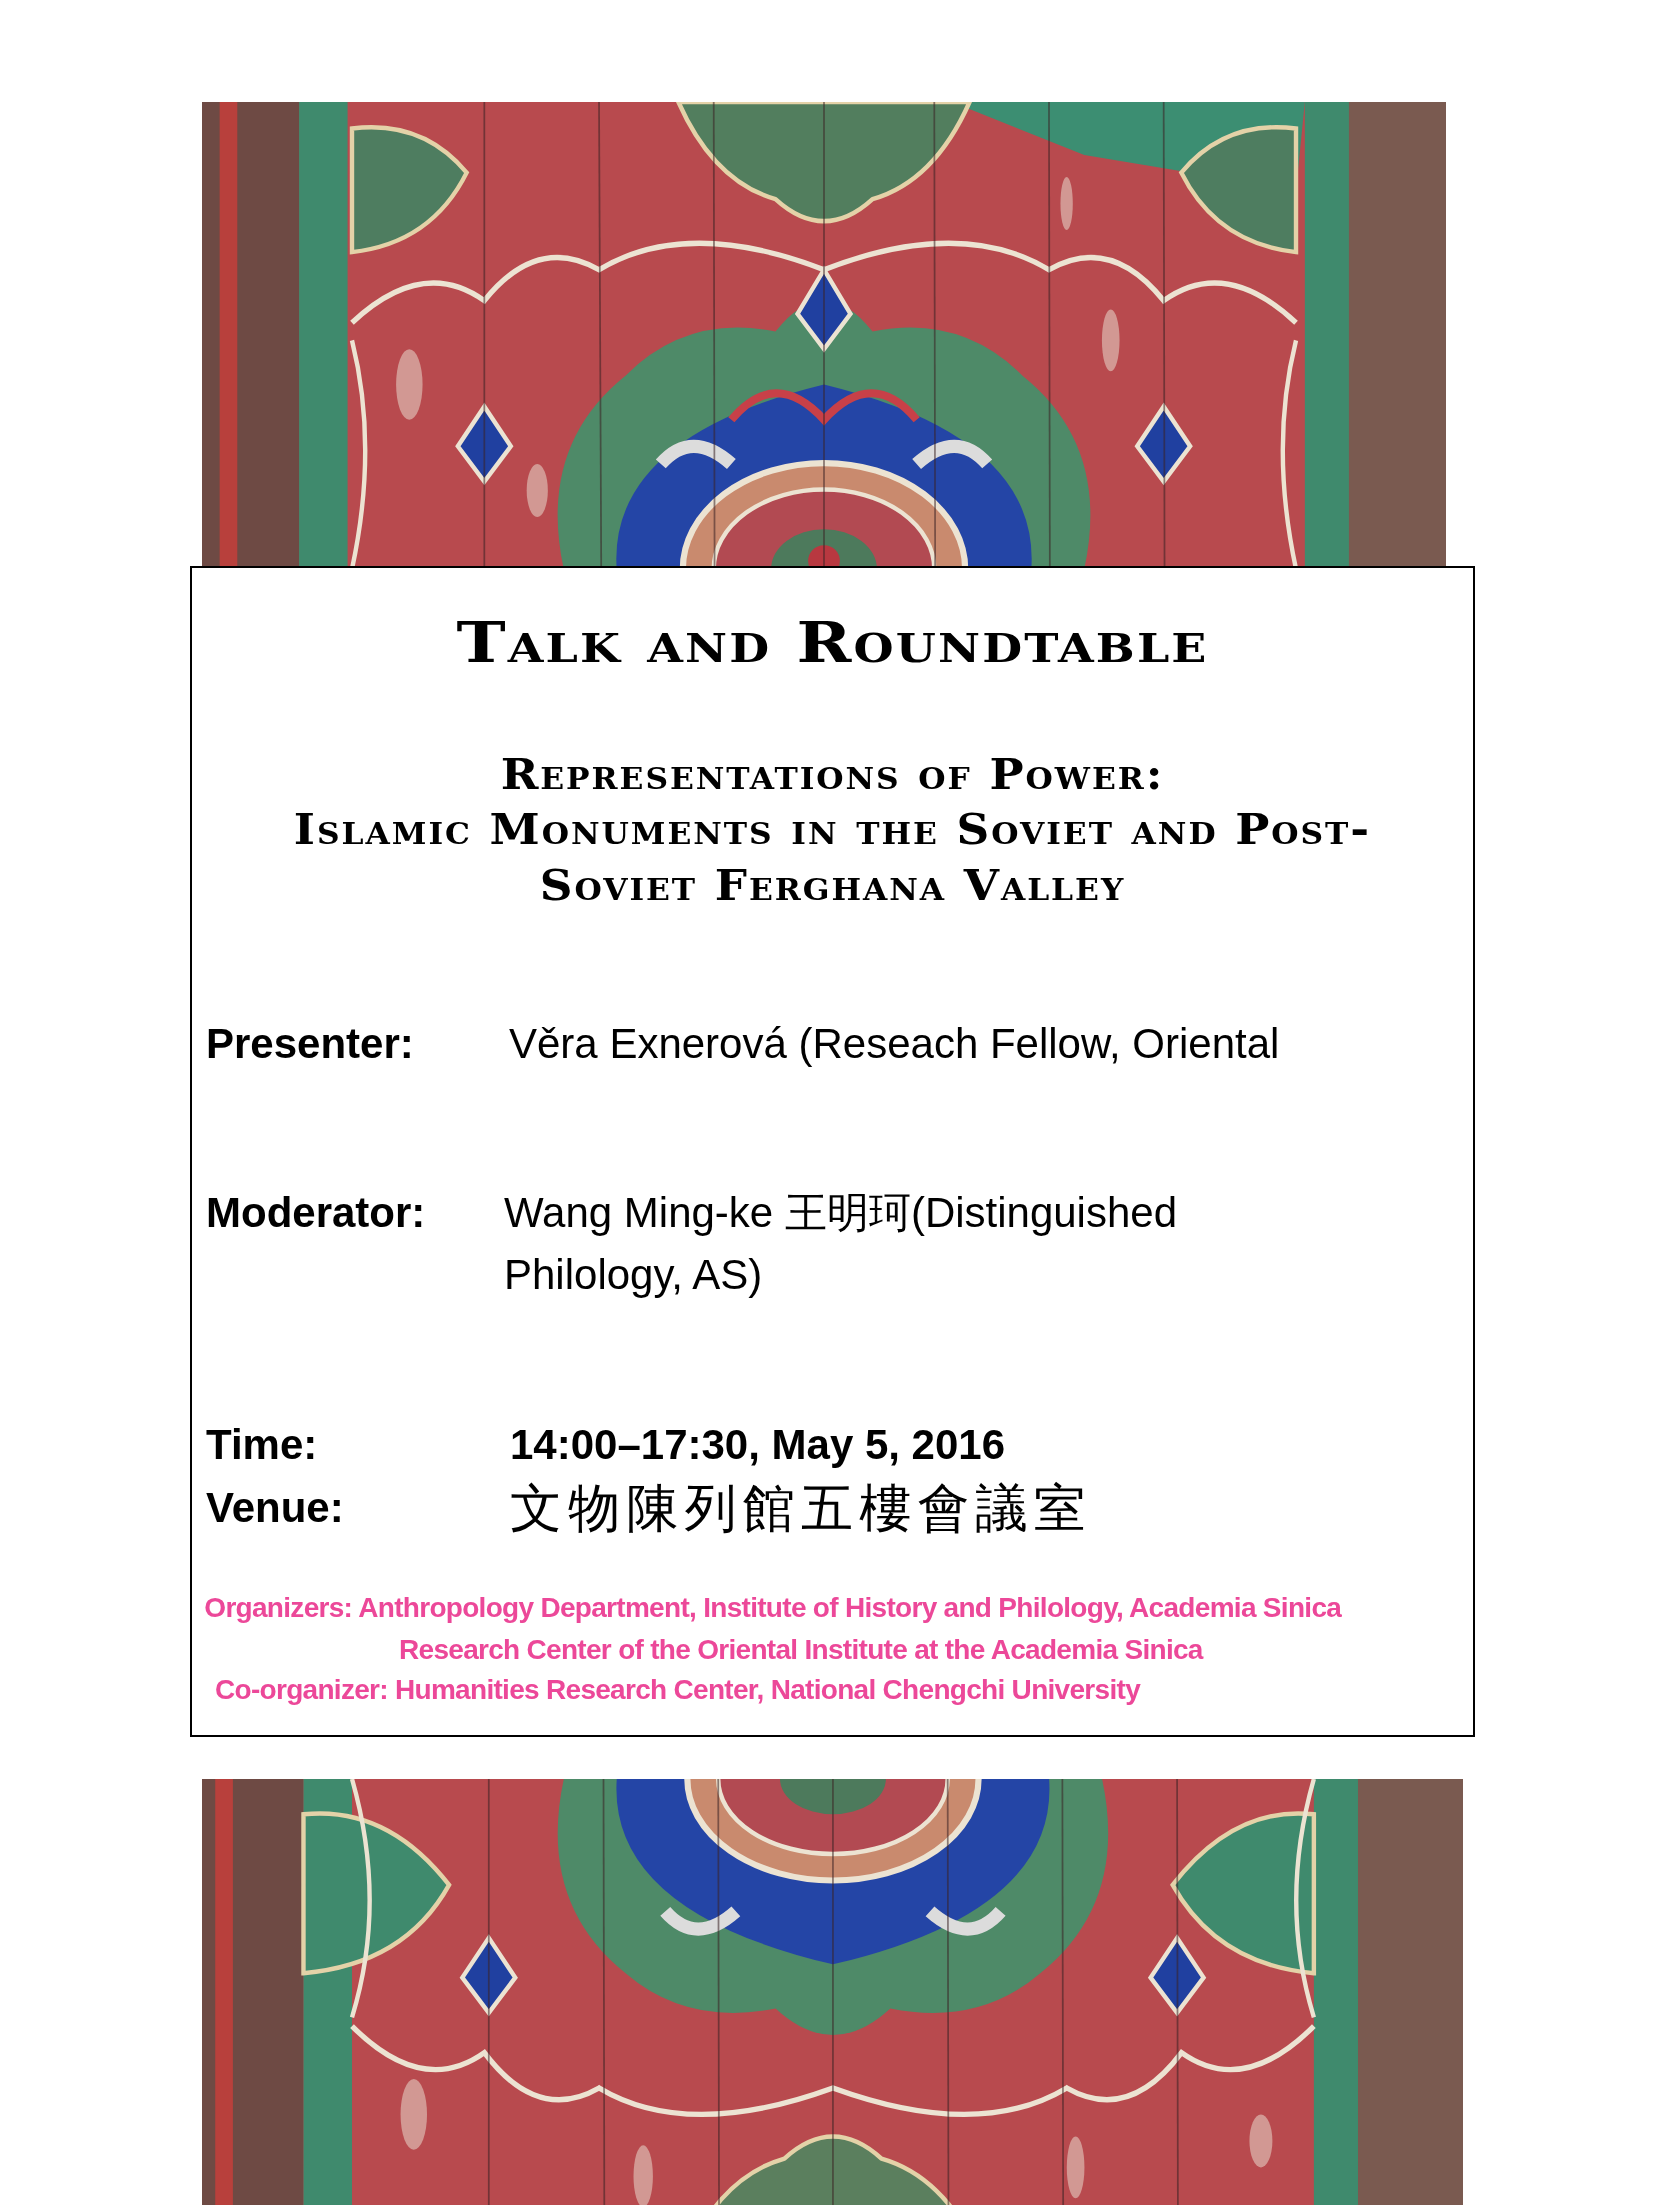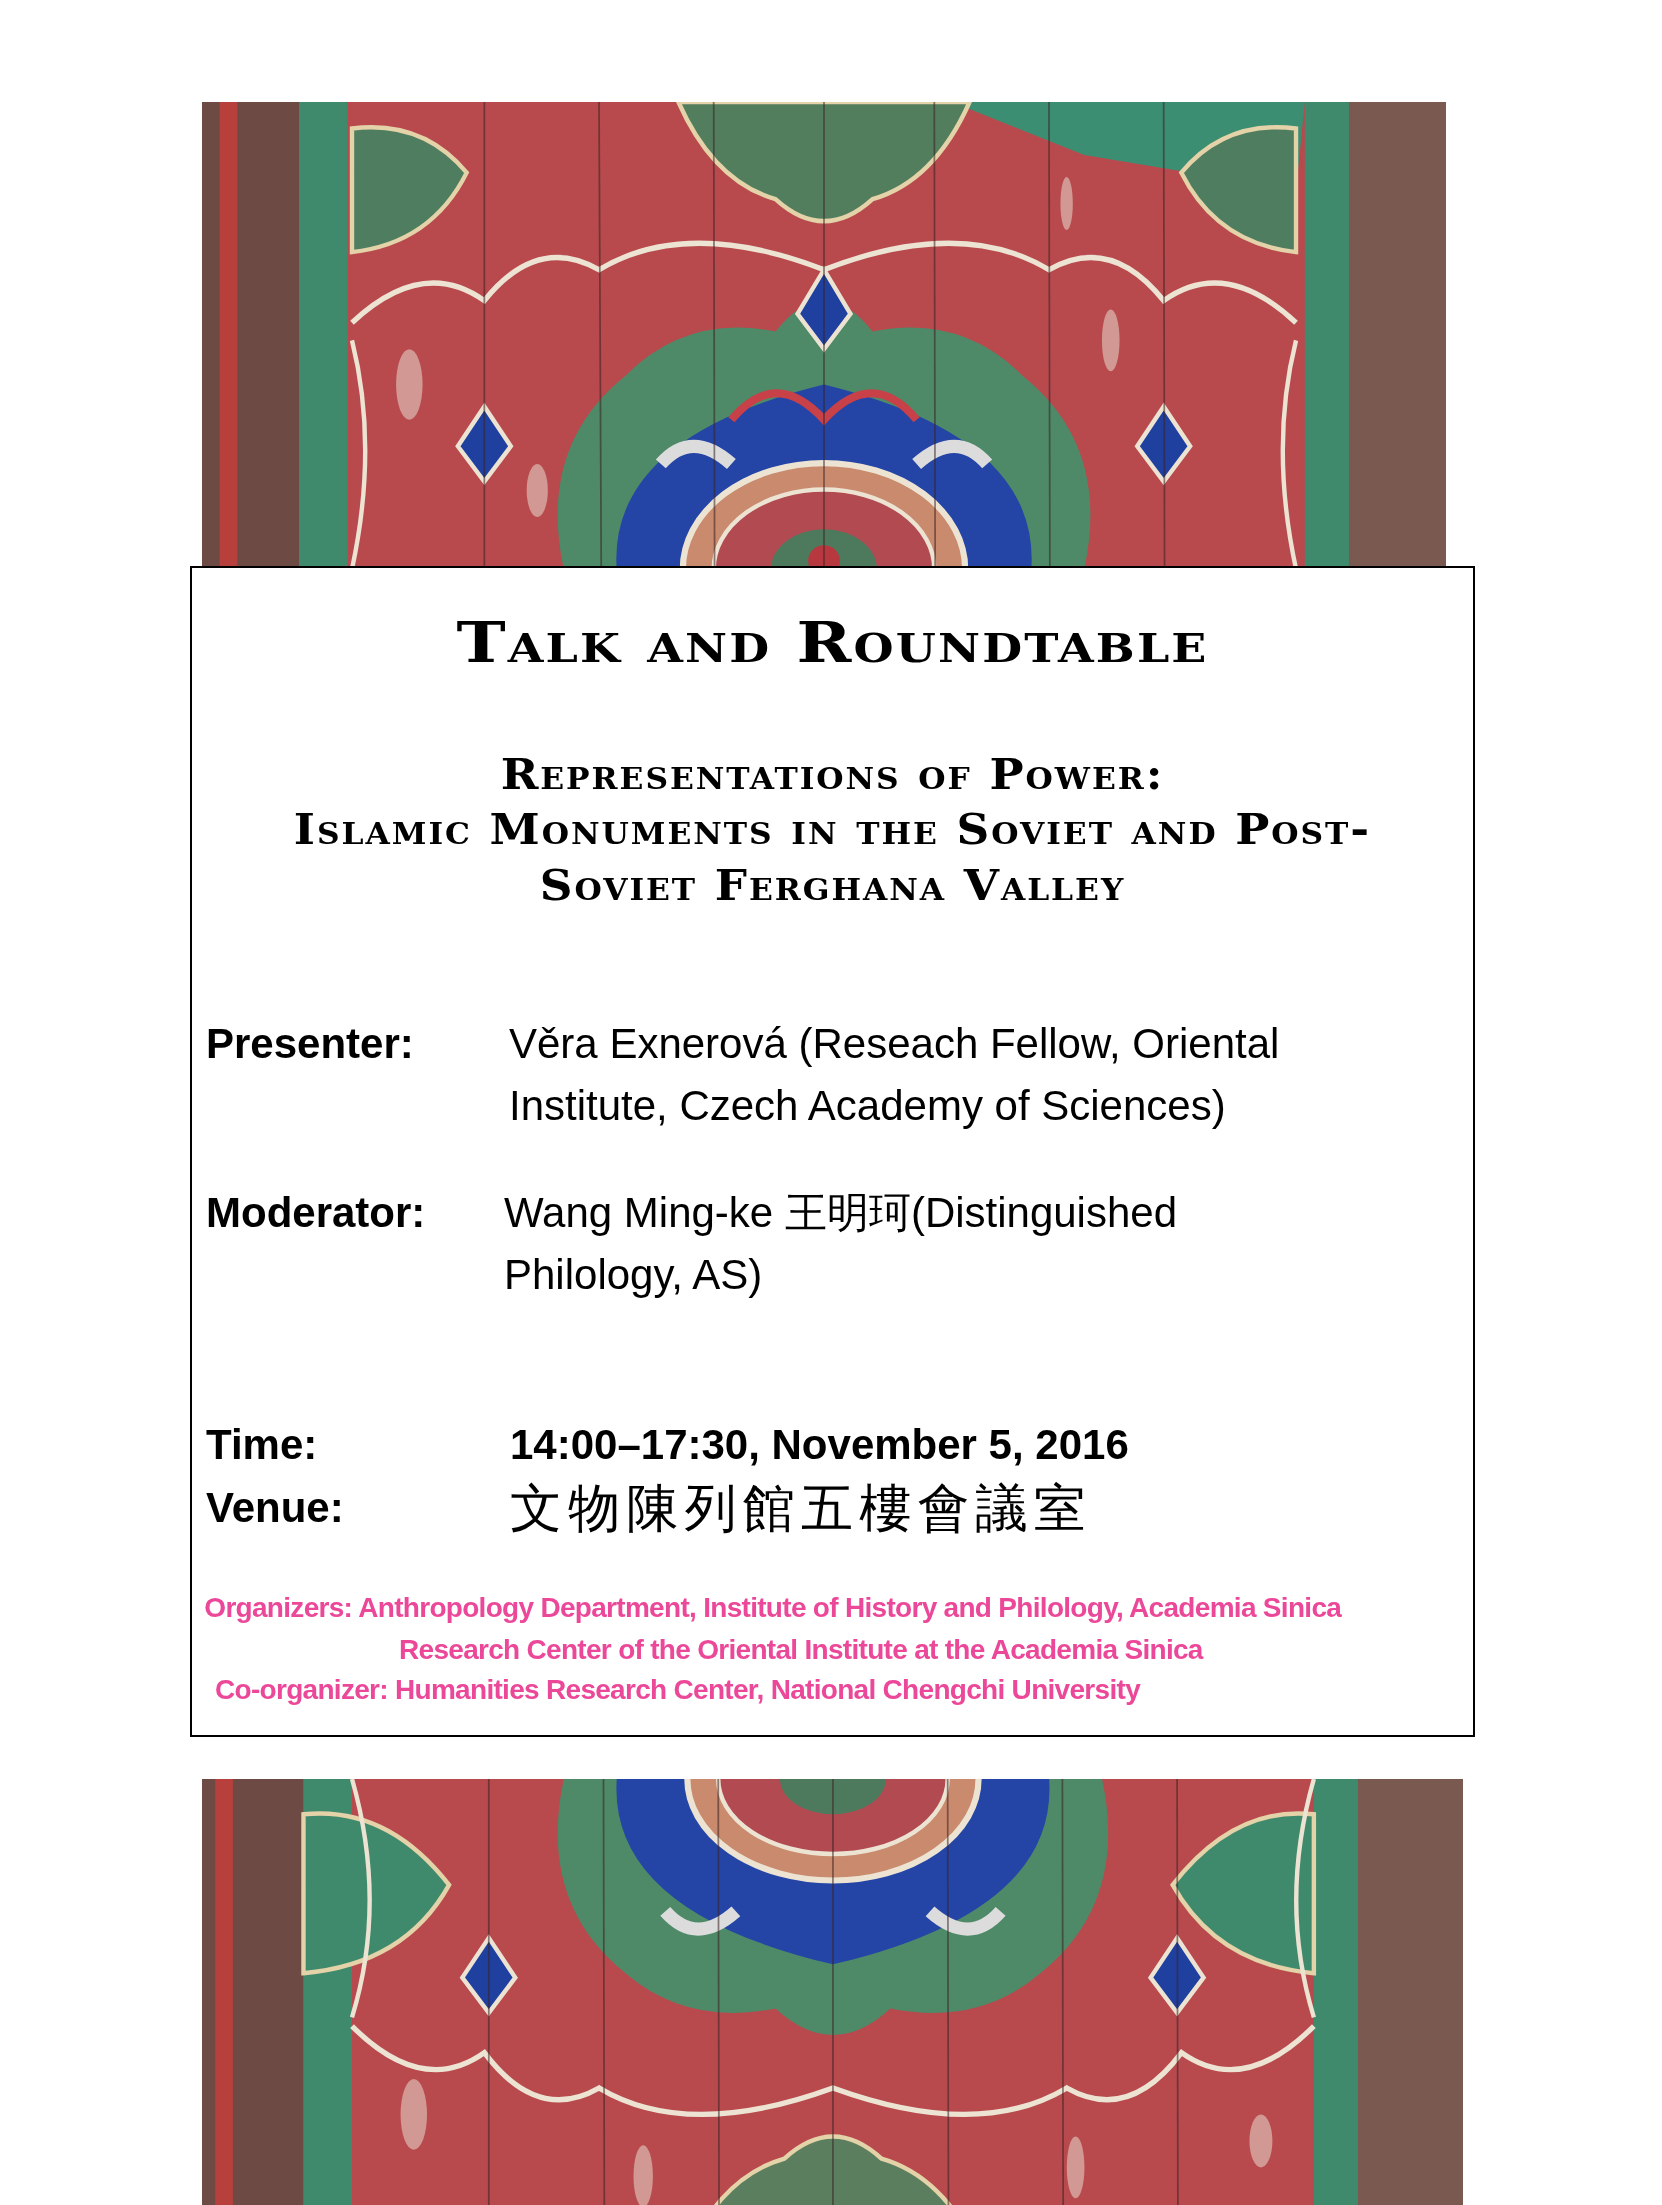--- a/index.html
+++ b/index.html
@@ -102,35 +102,34 @@
 <div id="info-box">
   <div id="main-title" class="sc-title">Talk and Roundtable</div>
   <div id="sub1" class="sc-title sub-line">Representations of Power:</div>
   <div id="sub2" class="sc-title sub-line">Islamic Monuments in the Soviet and Post-</div>
   <div id="sub3" class="sc-title sub-line">Soviet Ferghana Valley</div>
 
   <div id="row-presenter" class="row">
     <span class="label">Presenter:</span>
     <span class="value">
       <span class="line"><span class="name">Věra Exnerová</span><span> (Reseach Fellow, Oriental</span></span>
-      <span class="line">Institute, Czech Academy of Sciences)</span>
     </span>
   </div>
 
   <div id="row-moderator" class="row">
     <span class="label">Moderator:</span>
     <span class="value">
       <span class="line"><span class="name">Wang  Ming-ke</span><span> 王明珂</span><span>(Distinguished</span></span>
       <span class="line">Philology, AS)</span>
     </span>
   </div>
 
   <div id="row-time" class="row">
     <span class="label">Time:</span>
-    <span class="value">14:00–17:30, November 5, 2016</span>
+    <span class="value">14:00–17:30, May 5, 2016</span>
   </div>
 
   <div id="row-venue" class="row">
     <span class="label">Venue:</span>
     <span class="value">文物陳列館五樓會議室</span>
   </div>
 
   <div id="org-1" class="org">Organizers: Anthropology Department, Institute of History and Philology, Academia Sinica</div>
   <div id="org-2" class="org">Research Center of the Oriental Institute at the Academia Sinica</div>
   <div id="org-3" class="org">Co-organizer: Humanities Research Center, National Chengchi University</div>

